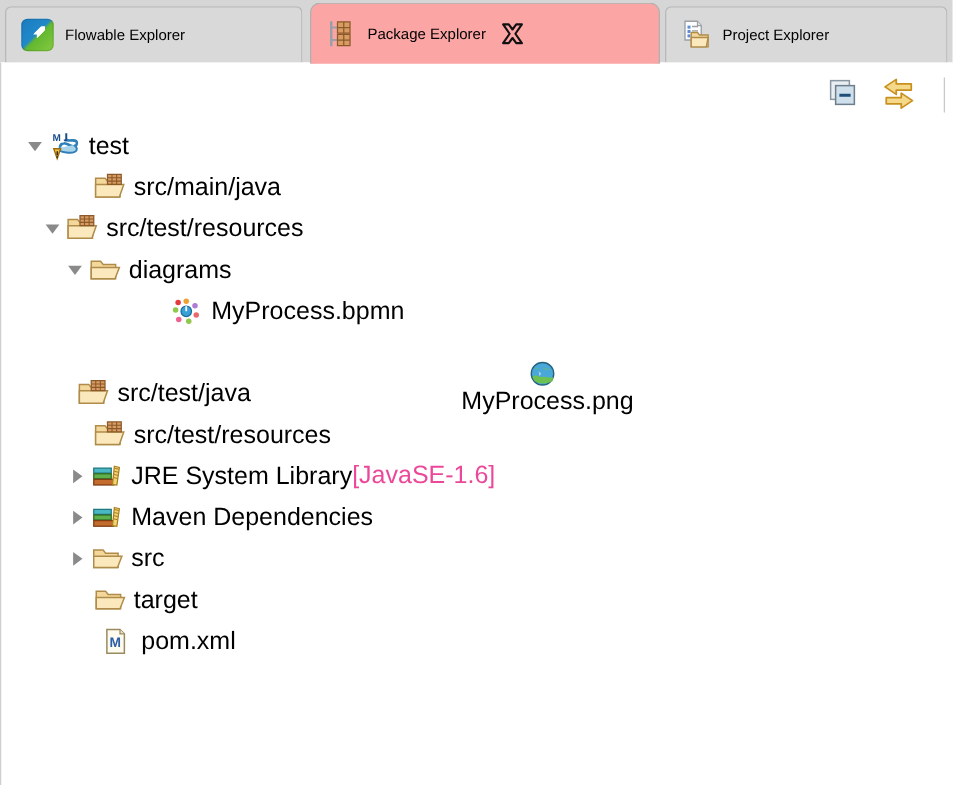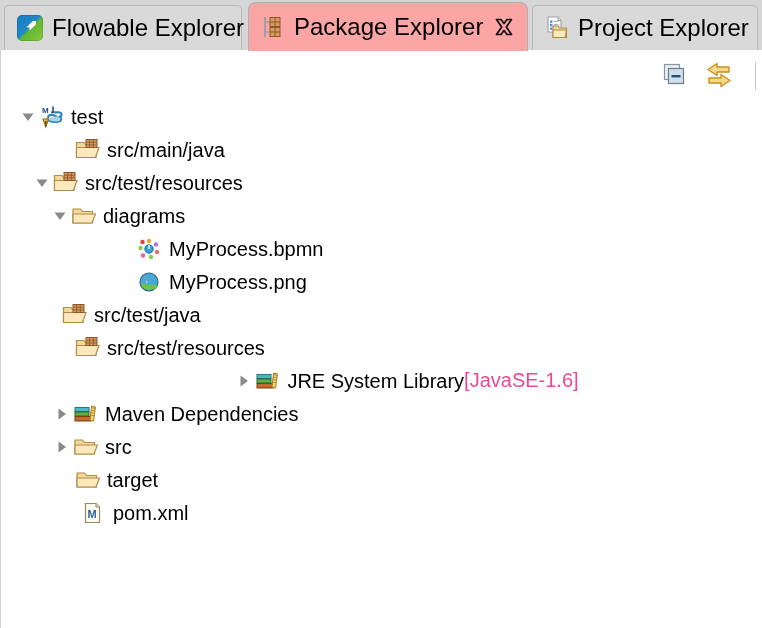--- a/index.html
+++ b/index.html
@@ -26,21 +26,21 @@
   }
 
   .tab {
     position: absolute;
     top: 4px;
     height: 46px;
     box-sizing: border-box;
     display: flex;
     align-items: center;
     padding: 0 12px;
-    font-size: 24px;
+    font-size: 12px;
     color: #000;
     white-space: nowrap;
   }
   .tab.inactive {
     background: #d9d9d9;
     border: 1px solid #b8b8b8;
     border-bottom: none;
     border-radius: 5px 5px 0 0;
     top: 5px;
     height: 45px;
@@ -286,21 +286,21 @@
           <circle cx="20" cy="15" r="2.2" fill="#e86a6a"></circle>
           <circle cx="14" cy="20" r="2.2" fill="#8fc84a"></circle>
           <circle cx="6" cy="18.5" r="2.2" fill="#f06090"></circle>
           <circle cx="3.5" cy="11" r="2.2" fill="#8fc84a"></circle>
           <circle cx="5.5" cy="5" r="2.2" fill="#e33b3b"></circle>
         </svg>
       </span>
       <span class="label">MyProcess.bpmn</span>
     </div>
 
-    <div class="row" style="padding-left:114px;">
+    <div class="row" style="padding-left:114px;flex-direction:column;">
       <span class="arrow spacer"></span>
       <span class="row-ico">
         <svg width="26" height="24" viewBox="0 0 26 24">
           <circle cx="12" cy="12" r="9" fill="#4aa8d8" stroke="#24627f" stroke-width="1.1"></circle>
           <path d="M5 8 C8 6.5 10 9 13 8 C16 7 18 9 20 8.5" fill="#6fc24a" opacity=".95"></path>
           <path d="M4 14 C7 12 9 15 12 14.5 C15 14 18 16 20.5 14.5 L20 18 C17 20 8 21 5 17 Z" fill="#6fc24a" opacity=".95"></path>
           <path d="M9 10 L11 12 L9.5 14 Z" fill="#ffffff" opacity=".5"></path>
         </svg>
       </span>
       <span class="label">MyProcess.png</span>
@@ -325,21 +325,21 @@
         <svg width="26" height="24" viewBox="0 0 26 24">
           <path d="M1.5 4.5 L9 4.5 L11 7 L21 7 L21 19.5 L1.5 19.5 Z" fill="#f4d79a" stroke="#b08c4a" stroke-width="1.2"></path>
           <path d="M1.5 9.5 L24 9.5 L20.5 19.5 L1.5 19.5 Z" fill="#fbe9bd" stroke="#b08c4a" stroke-width="1.2"></path>
           <rect x="11" y="1.5" width="11" height="8" fill="#d79b63" stroke="#8c5a28" stroke-width="1"></rect>
           <path d="M14.6 1.5 L14.6 9.5 M18.3 1.5 L18.3 9.5 M11 4.2 L22 4.2 M11 6.9 L22 6.9" stroke="#8c5a28" stroke-width="0.9"></path>
         </svg>
       </span>
       <span class="label">src/test/resources</span>
     </div>
 
-    <div class="row" style="padding-left:52px;justify-content:center;">
+    <div class="row" style="padding-left:52px;">
       <span class="arrow" style="margin-left:-2px;">
         <svg width="16" height="16" viewBox="0 0 16 16">
             <path d="M4.5 2.5 L4.5 13.5 L12 8 Z" fill="#8a8a8a"></path>
           </svg>
       </span>
       <span class="row-ico">
         <svg width="26" height="24" viewBox="0 0 26 24">
           <rect x="2" y="5.5" width="14" height="4" fill="#49b8c4" stroke="#1f7780" stroke-width="1"></rect>
           <rect x="2" y="10" width="14" height="4" fill="#5fb04a" stroke="#2f6b22" stroke-width="1"></rect>
           <rect x="2" y="14.5" width="16" height="4.5" fill="#c46b2e" stroke="#7d3e12" stroke-width="1"></rect>

